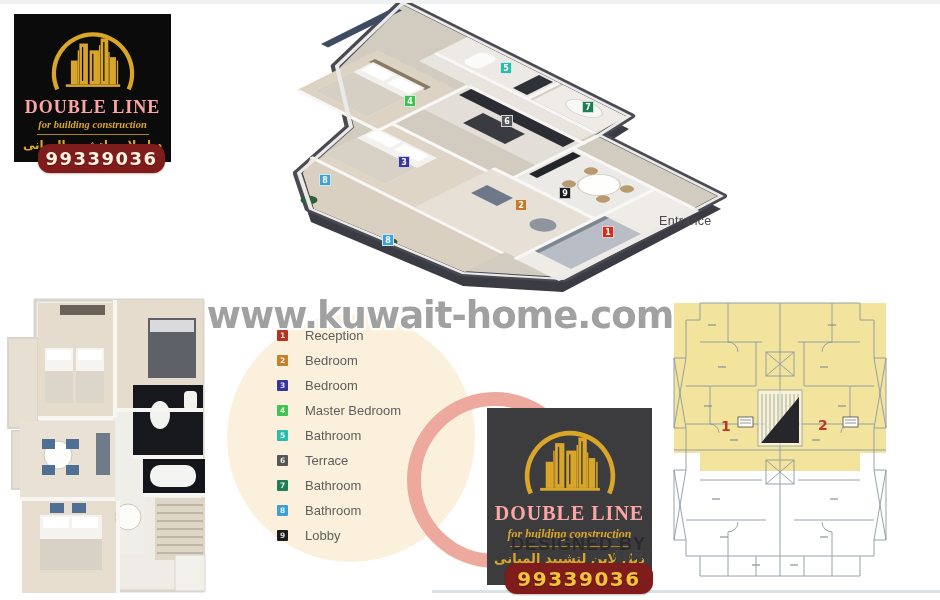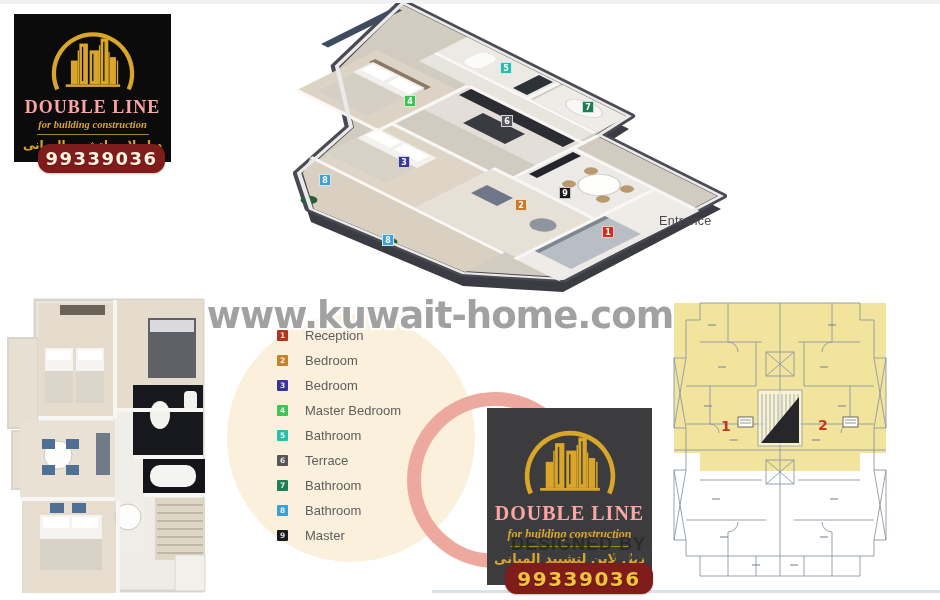--- a/index.html
+++ b/index.html
@@ -233,21 +233,21 @@
     <div class="legend-row">
       <span class="legend-swatch" style="background: rgb(31, 126, 87);">7</span>
       <span class="legend-label">Bathroom</span>
     </div>
     <div class="legend-row">
       <span class="legend-swatch" style="background: rgb(63, 159, 211);">8</span>
       <span class="legend-label">Bathroom</span>
     </div>
     <div class="legend-row">
       <span class="legend-swatch" style="background: rgb(27, 27, 30);">9</span>
-      <span class="legend-label">Master</span>
+      <span class="legend-label">Lobby</span>
     </div>
   </div>
 
   <svg class="plan-bl-svg" width="240" height="307" viewBox="0 0 240 307">
     <rect x="35" y="7" width="168" height="291" fill="#efece7" stroke="#d9d5cd" stroke-width="3"></rect>
     <rect x="8" y="45" width="30" height="90" fill="#e7dfd2" stroke="#d9d5cd" stroke-width="2"></rect>
     <rect x="12" y="138" width="26" height="58" fill="#e7dfd2" stroke="#d9d5cd" stroke-width="2"></rect>
 
     <rect x="38" y="10" width="75" height="115" fill="#e5dccd"></rect>
     <rect x="117" y="7" width="86" height="110" fill="#e5dccd"></rect>

